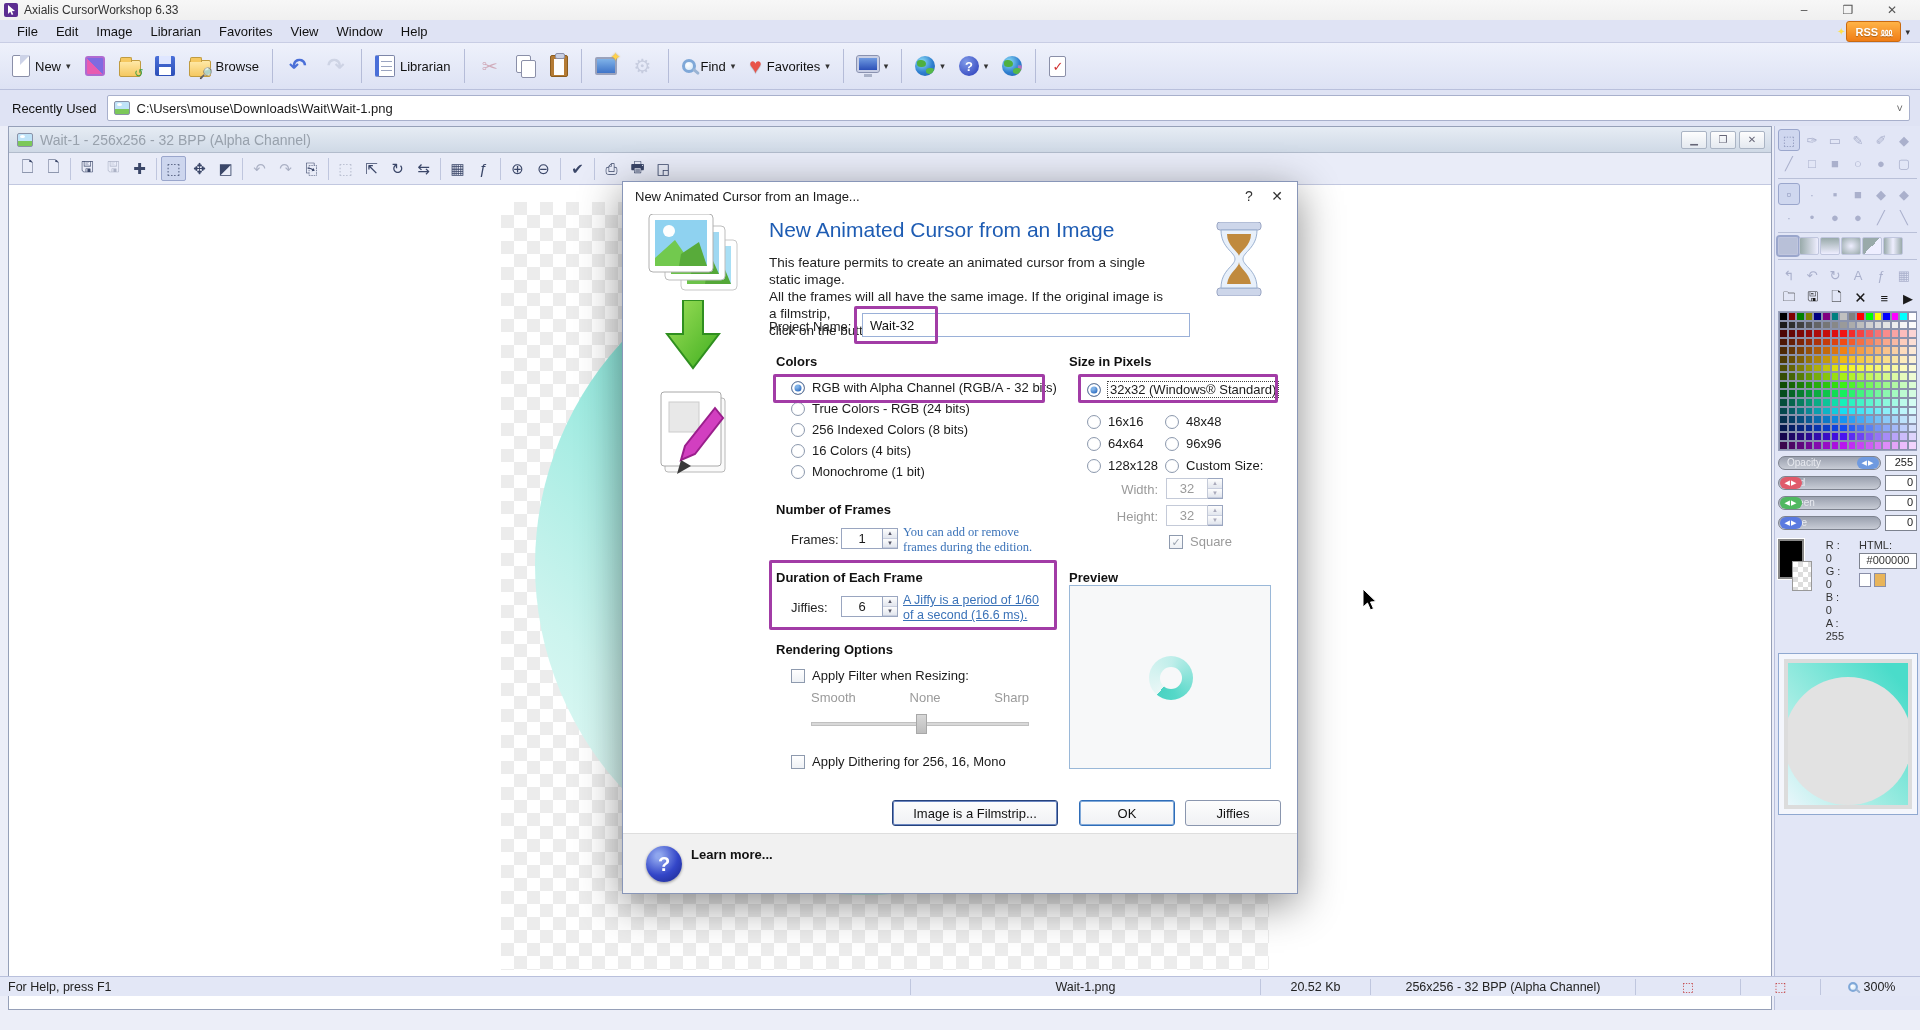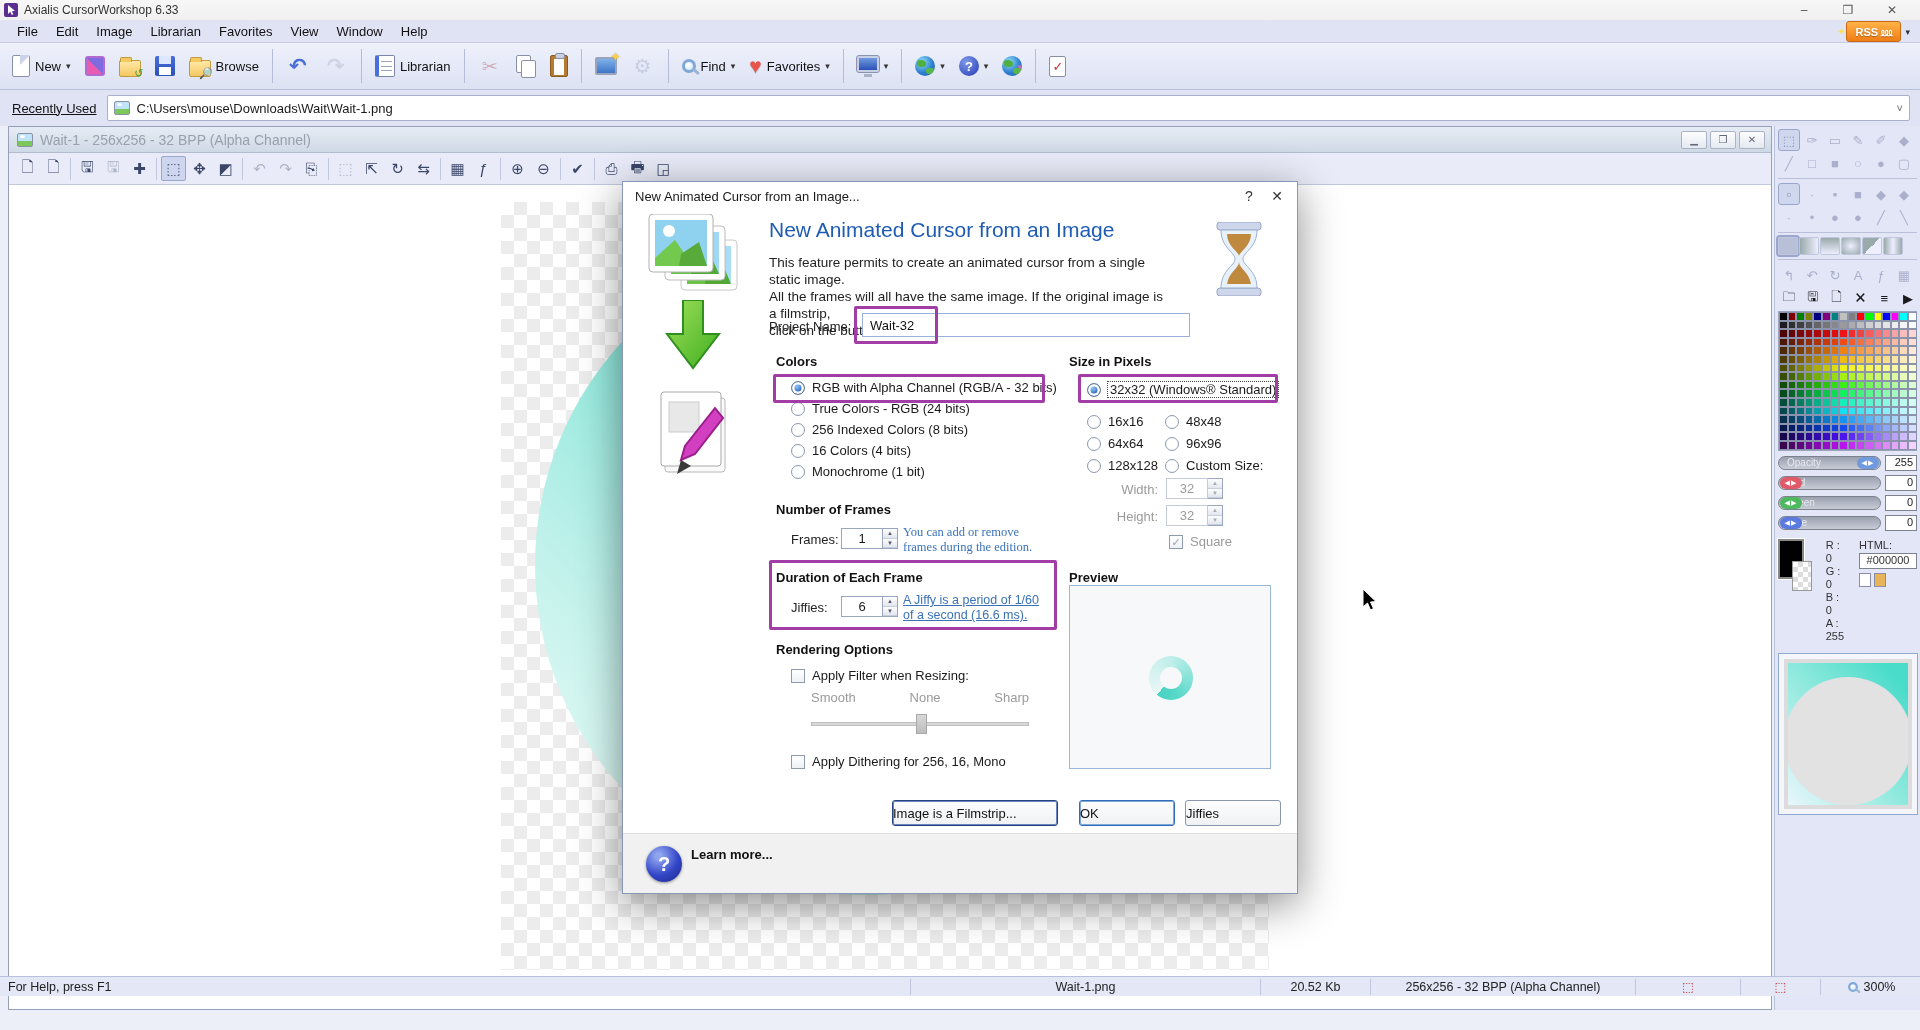--- a/index.html
+++ b/index.html
@@ -57,21 +57,21 @@
   .i-monitor:after { content:""; position:absolute; left:5px; bottom:-7px; width:8px; height:3px; background:#aab2c8; }
   .i-globe { width:20px; height:20px; border-radius:50%; background:radial-gradient(circle at 35% 30%, #7fd0f0 10%, #2f7fd0 55%, #1f5fa8); position:relative; overflow:hidden; }
   .i-globe:before { content:""; position:absolute; left:2px; top:4px; width:9px; height:7px; background:#4fb040; border-radius:40% 60% 50% 50%; }
   .i-globe:after { content:""; position:absolute; right:1px; bottom:2px; width:8px; height:6px; background:#55b848; border-radius:50% 40% 60% 50%; }
   .i-help { width:20px; height:20px; border-radius:50%; background:radial-gradient(circle at 35% 30%, #7f9ae8, #2638b8); color:#fff; font-weight:bold; display:flex; align-items:center; justify-content:center; font-size:13px; }
   .i-dlarrow { position:absolute; right:-3px; bottom:-2px; color:#c82fa0; font-size:13px; font-weight:bold; text-shadow:0 0 1px #fff; }
   .i-check-doc { width:17px; height:21px; background:#fff; border:1px solid #8a8fa8; border-radius:2px; display:flex; align-items:center; justify-content:center; color:#d02f2f; font-size:13px; font-weight:bold; }
 
   
   .recentbar { position:absolute; left:0; top:90px; width:1920px; height:36px; background:#dfe3f4; display:flex; align-items:center; padding-left:12px; }
-  .recent-label { margin-right:10px; color:#111;text-decoration:underline; }
+  .recent-label { margin-right:10px; color:#111; }
   .recent-combo { flex:1; margin-right:10px; height:26px; background:#fff; border:1px solid #a8b0cc; border-radius:2px; display:flex; align-items:center; padding:0 6px; gap:7px; }
   .recent-combo .chev { margin-left:auto; color:#666; font-size:11px; }
   .mini-img { width:16px; height:14px; background:linear-gradient(#bfe3f8 55%, #7cc85a 55%); border:1px solid #8a92a8; border-radius:2px; position:relative; }
   .mini-img:after { content:""; position:absolute; left:2px; top:1px; width:5px; height:3px; background:#fff; border-radius:50%; }
 
   
   .docwin { position:absolute; left:8px; top:126px; width:1764px; height:884px; border:1px solid #96a0b8; background:#fff; }
   .doctitle { height:26px; background:linear-gradient(#e6ecf4,#cfd9e6); border-bottom:1px solid #b2bccc; display:flex; align-items:center; padding-left:8px; gap:7px; color:#98a1ac; font-size:14px; }
   .doc-btns { margin-left:auto; margin-right:6px; display:flex; gap:3px; }
   .doc-btn { width:26px; height:18px; border:1px solid #aab4c4; background:linear-gradient(#fdfdfd,#e4e9f0); border-radius:2px; display:flex; align-items:center; justify-content:center; font-size:10px; color:#667; }
@@ -157,21 +157,21 @@
   .checkbox .box { width:14px; height:14px; border:1px solid #8e9aae; background:linear-gradient(#fff,#eef1f5); flex:none; }
   .checkbox.disabled { color:#9a9a9a; }
   .checkbox.checked .box { color:#9aa2ae; font-size:11px; text-align:center; line-height:12px; }
   .slider-labels { position:absolute; left:188px; top:508px; width:218px; display:flex; justify-content:space-between; color:#9a9a9a; font-size:13px; }
   .slider-track { position:absolute; left:188px; top:540px; width:218px; height:4px; background:#d8d8d8; border:1px solid #c0c0c0; }
   .slider-thumb { position:absolute; left:293px; top:532px; width:11px; height:20px; background:linear-gradient(#d8d8d8,#bdbdbd); border:1px solid #a8a8a8; }
   .preview-box { position:absolute; left:446px; top:403px; width:202px; height:184px; border:1px solid #9ab8d8; background:#f7f8f9; }
   .dlg-spinner { position:absolute; left:79px; top:70px; width:44px; height:44px; border-radius:50%;
                  background:conic-gradient(from 220deg, #e9f7f6, #bfeeea 40%, #55d8c8 85%, #4ad2c2); }
   .dlg-spinner:after { content:""; position:absolute; left:11px; top:11px; width:22px; height:22px; border-radius:50%; background:#f7f8f9; }
-  .dlg-btn { position:absolute; height:26px; background:linear-gradient(#fdfdfd,#f0f1f4); border:1px solid #8a96ae; border-radius:3px; font-size:13px; font-family:inherit; color:#111; text-align:left; padding-top:5px; }
+  .dlg-btn { position:absolute; height:26px; background:linear-gradient(#fdfdfd,#f0f1f4); border:1px solid #8a96ae; border-radius:3px; font-size:13px; font-family:inherit; color:#111; text-align:center; padding-top:5px; }
   .btn-filmstrip { left:269px; top:618px; width:166px; border-color:#26427c; box-shadow:inset 0 0 0 1px #6a86c0; }
   .btn-ok { left:456px; top:618px; width:96px; border-color:#2f6db8; box-shadow:inset 0 0 0 1px #7fa8d8; }
   .btn-cancel { left:562px; top:618px; width:96px; }
   .dlg-footer { position:absolute; left:0; top:651px; width:674px; height:60px; background:#f1f1f1; border-top:1px solid #dedede; }
   .learn-more { position:absolute; left:68px; top:13px; font-weight:bold; color:#111; }
   .dlg-links { position:absolute; left:68px; top:33px; display:flex; gap:55px; }
   .dlg-links a { color:#2255cc; text-decoration:underline; font-size:13px; }
   .q-badge { position:absolute; left:23px; top:12px; width:36px; height:36px; border-radius:50%; background:radial-gradient(circle at 35% 28%, #8fa6ee 8%, #3346c8 55%, #1a2688); color:#fff; font-weight:bold; font-size:20px; display:flex; align-items:center; justify-content:center; box-shadow:0 1px 3px rgba(0,0,0,.4); }
 
   .dlg-icon { position:absolute; }

